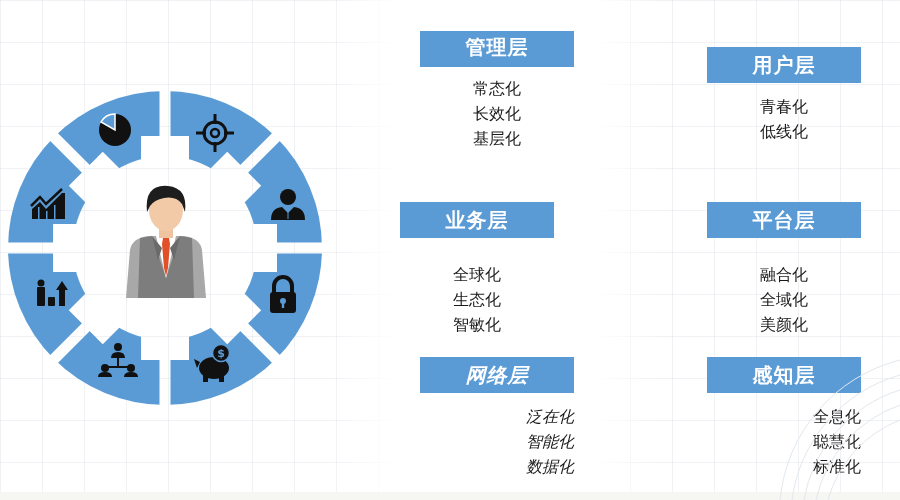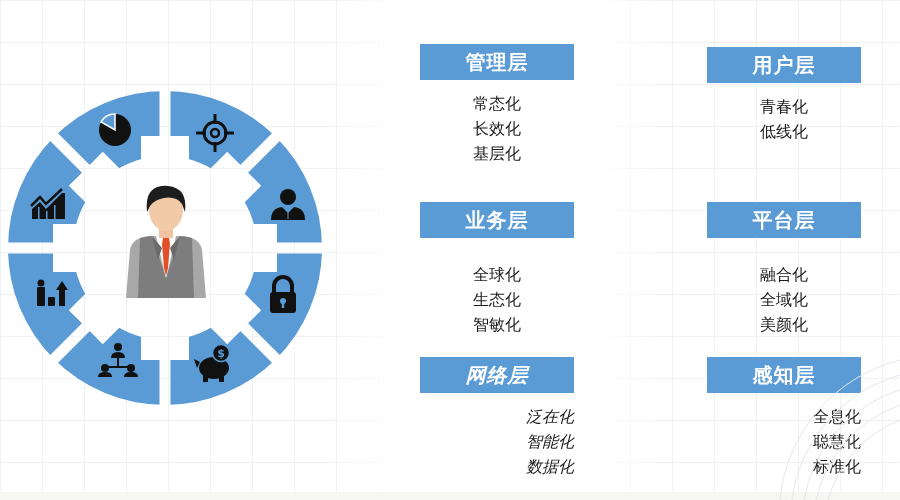--- a/index.html
+++ b/index.html
@@ -136,38 +136,38 @@
     <path d="M-28 48 L-26 -12 L-14 -14 L0 28 L14 -14 L26 -12 L28 48 Z" fill="#7d7d7d"></path>
     <path d="M-10 -14 L0 28 L10 -14 Z" fill="#ffffff"></path>
     <path d="M-3 -12 L3 -12 L4 -6 L2 18 L0 26 L-2 18 L-4 -6 Z" fill="#e2502a"></path>
     <path d="M-14 -14 L-4 -2 L-8 10 Z M14 -14 L4 -2 L8 10 Z" fill="#6a6a6a"></path>
     <rect x="-7" y="-24" width="14" height="12" fill="#efc3a0"></rect>
     <ellipse cx="0" cy="-40" rx="17" ry="21" fill="#f3caa8"></ellipse>
     <path d="M-19 -38 Q-22 -66 2 -64 Q22 -62 19 -38 L16 -46 Q10 -54 -2 -52 Q-12 -50 -16 -44 Z" fill="#1d1d1d"></path>
   </g>
 </svg>
 
-<div class="layer-card" style="left:420px; top:44px;">
+<div class="layer-card" style="left:420px; top:31px;font-family:Liberation Mono, monospace;">
   <div class="layer-title">管理层</div>
   <div class="layer-items" style="margin-top:11px;">
     <div class="layer-item">常态化</div>
     <div class="layer-item">长效化</div>
     <div class="layer-item">基层化</div>
   </div>
 </div>
 
 <div class="layer-card" style="left:707px; top:47px;">
   <div class="layer-title">用户层</div>
   <div class="layer-items" style="margin-top:11px;">
     <div class="layer-item">青春化</div>
     <div class="layer-item">低线化</div>
   </div>
 </div>
 
-<div class="layer-card" style="left:420px; top:202px;">
+<div class="layer-card" style="left:400px; top:202px;">
   <div class="layer-title">业务层</div>
   <div class="layer-items" style="margin-top:24px;">
     <div class="layer-item">全球化</div>
     <div class="layer-item">生态化</div>
     <div class="layer-item">智敏化</div>
   </div>
 </div>
 
 <div class="layer-card" style="left:707px; top:202px;">
   <div class="layer-title">平台层</div>

